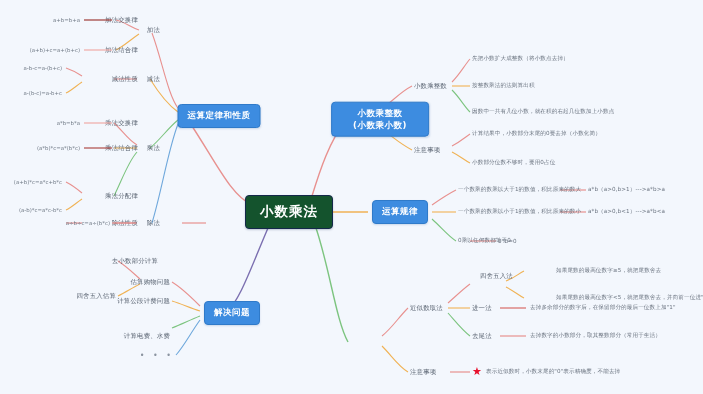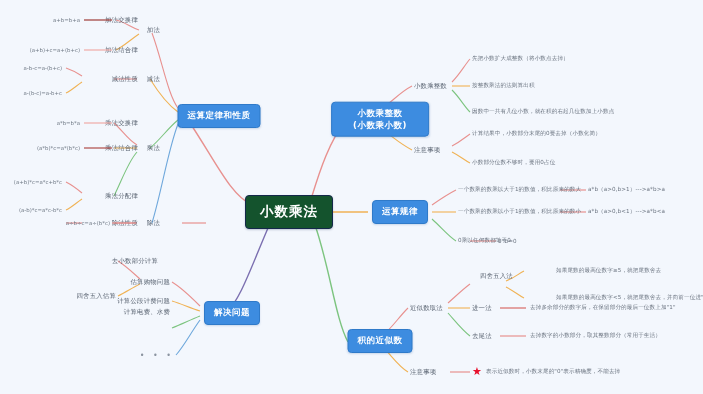--- a/index.html
+++ b/index.html
@@ -112,21 +112,20 @@
 
   <div class="node main c" style="left:219px;top:116px;">运算定律和性质</div>
 
   <div class="node main two c" style="left:380px;top:119px;">
     <div>小数乘整数</div>
     <div>(小数乘小数)</div>
   </div>
 
   <div class="node main c" style="left:400px;top:212px;">运算规律</div>
 
-  <div class="node main c" style="left:380px;top:341px;">积的近似数</div>
 
   <div class="node main c" style="left:232px;top:313px;">解决问题</div>
 
   <div class="node lvl2 r" style="left:160px;top:30px;">加法</div>
   <div class="node lvl2 r" style="left:160px;top:79px;text-align:center;">减法</div>
   <div class="node lvl2 r" style="left:160px;top:148px;">乘法</div>
   <div class="node lvl2 r" style="left:160px;top:223px;">除法</div>
 
   <div class="node lvl2 r" style="left:138px;top:20px;">加法交换律</div>
   <div class="node lvl2 r" style="left:138px;top:50px;">加法结合律</div>
@@ -183,19 +182,19 @@
   <div class="node lvl3 l" style="left:556px;top:271px;">如果尾数的最高位数字≥5，就把尾数舍去</div>
   <div class="node lvl3 l" style="left:556px;top:298px;">如果尾数的最高位数字&lt;5，就把尾数舍去，并向前一位进"1"</div>
   <div class="node lvl3 l" style="left:530px;top:308px;">去掉多余部分的数字后，在保留部分的最后一位数上加"1"</div>
   <div class="node lvl3 l" style="left:530px;top:336px;">去掉数字的小数部分，取其整数部分（常用于生活）</div>
 
   <div class="star" style="left:472px;top:366px;">★</div>
   <div class="node lvl3 l" style="left:486px;top:372px;">表示近似数时，小数末尾的"0"表示精确度，不能去掉</div>
 
   <div class="node lvl2 r" style="left:170px;top:282px;">估算购物问题</div>
   <div class="node lvl2 r" style="left:170px;top:301px;">计算公段计费问题</div>
-  <div class="node lvl2 r" style="left:170px;top:312px;">计算电费、水费</div>
+  <div class="node lvl2 r" style="left:170px;top:336px;">计算电费、水费</div>
   <div class="node dots r" style="left:174px;top:355px;">• • •</div>
 
   <div class="node lvl2 r" style="left:116px;top:261px;margin-left:42px;">去小数部分计算</div>
   <div class="node lvl2 r" style="left:116px;top:296px;">四舍五入估算</div>
 
 </div>
 
 </body></html>

